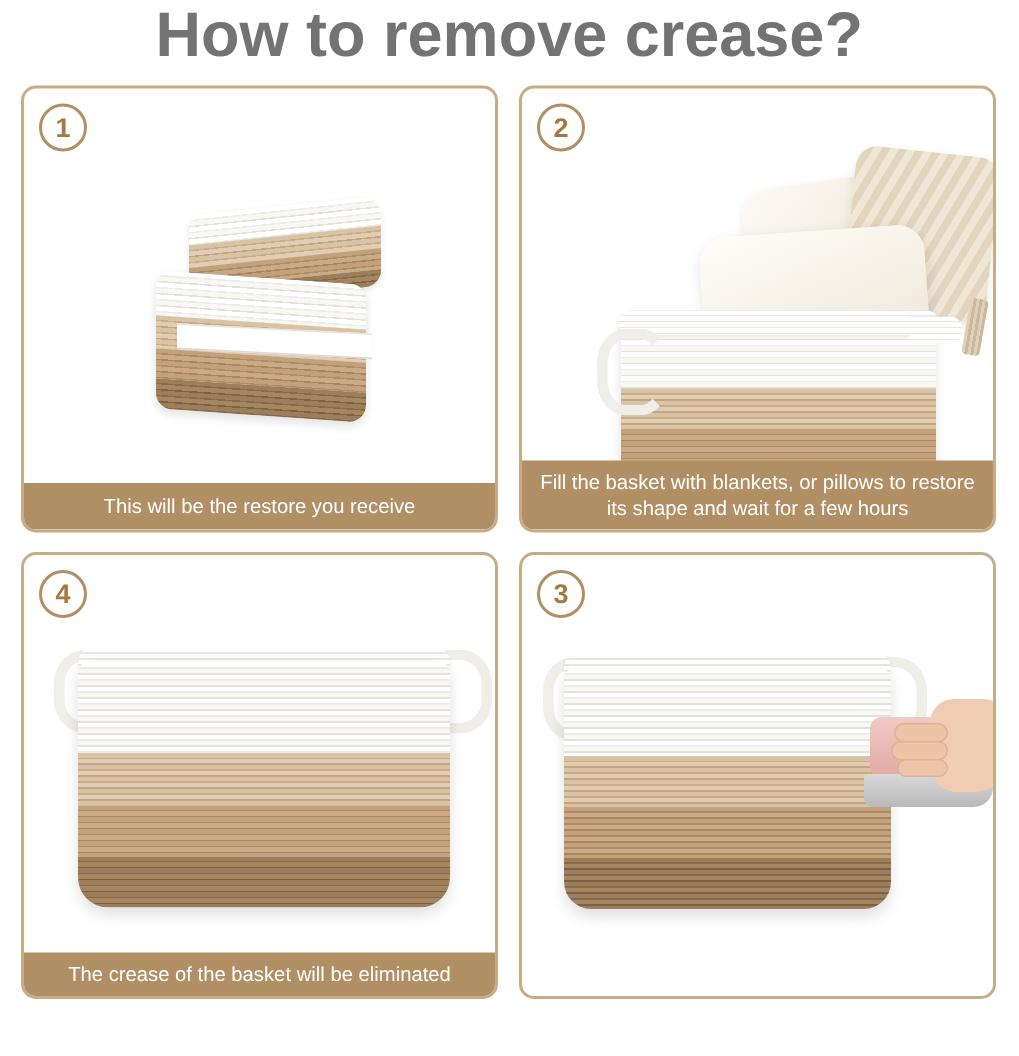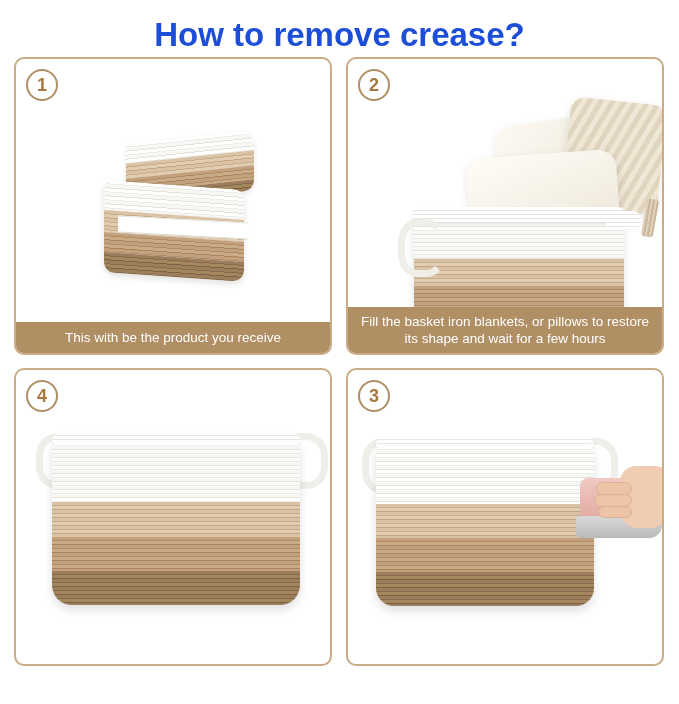--- a/index.html
+++ b/index.html
@@ -14,25 +14,25 @@
     overflow: hidden;
   }
   .page {
     position: relative;
     width: 679px;
     height: 704px;
     background: #ffffff;
   }
   .title {
     text-align: center;
-    font-size: 33px;
+    font-size: 42px;
     font-weight: bold;
-    color: #1d4ed8;
+    color: #737373;
     letter-spacing: 0px;
-    padding-top: 12px;
+    padding-top: 0;
     line-height: 46px;
     font-family: "Liberation Sans", sans-serif;
   }
   .grid {
     position: absolute;
     top: 57px;
     left: 14px;
     width: 651px;
     display: flex;
     flex-wrap: wrap;
@@ -224,21 +224,21 @@
 
           <div class="fold-bottom">
             <div class="seg rope-white" style="position:absolute;top:0;height:30px;width:100%;"></div>
             <div class="seg rope-lightTan" style="position:absolute;top:30px;height:22px;width:100%;"></div>
             <div class="seg rope-tan" style="position:absolute;top:52px;height:20px;width:100%;"></div>
             <div class="seg rope-brown2" style="position:absolute;top:72px;height:22px;width:100%;"></div>
           </div>
           <div class="strap"></div>
         </div>
       </div>
-      <div class="caption">This with be the product you receive</div>
+      <div class="caption">This will be the restore you receive</div>
     </div>
 
     <div class="card">
       <div class="badge">2</div>
       <div class="art">
 
         <div class="pillow" style="left:150px;top:60px;width:130px;height:85px;background:linear-gradient(135deg,#fdfaf3,#ece4d6);transform:rotate(-8deg);box-shadow:0 3px 8px rgba(0,0,0,0.10);"></div>
 
         <div class="pillow" style="left:218px;top:42px;width:96px;height:110px;border-radius:14px;transform:rotate(6deg);
                     background:repeating-linear-gradient(115deg,#efe6d6 0px,#efe6d6 5px,#e2d5c0 5px,#e2d5c0 10px);
@@ -259,41 +259,42 @@
 
         <div style="position:absolute;left:64px;top:148px;width:214px;height:16px;border-radius:8px;
                     background:repeating-linear-gradient(to bottom,#ffffff 0,#ffffff 3px,#e8e6e1 3px,#e8e6e1 4px);
                     box-shadow:0 1px 2px rgba(0,0,0,0.08);"></div>
 
         <div class="handle" style="left:50px;top:160px;width:34px;height:44px;border-color:#f0eee8;border-right-color:transparent;"></div>
 
         <div style="position:absolute;left:258px;top:152px;width:36px;height:18px;border-radius:0 10px 10px 0;
                     background:repeating-linear-gradient(to bottom,#ffffff 0,#ffffff 3px,#e8e6e1 3px,#e8e6e1 4px);"></div>
       </div>
-      <div class="caption tall">Fill the basket iron blankets, or pillows to restore its shape and wait for a few hours</div>
+      <div class="caption tall">Fill the basket with blankets, or pillows to restore its shape and wait for a few hours</div>
     </div>
 
     <div class="card">
       <div class="badge">4</div>
       <div class="art">
 
         <div class="handle" style="left:20px;top:63px;width:40px;height:42px;border-color:#f0eee8;border-right-color:transparent;"></div>
         <div class="handle" style="left:258px;top:63px;width:40px;height:42px;border-color:#f0eee8;border-left-color:transparent;"></div>
 
         <div style="position:absolute;left:36px;top:62px;width:248px;height:18px;border-radius:9px;
                     background:repeating-linear-gradient(to bottom,#ffffff 0,#ffffff 3px,#e9e7e2 3px,#e9e7e2 4px);
                     box-shadow:0 1px 3px rgba(0,0,0,0.08);"></div>
 
         <div class="bkt" style="left:36px;top:72px;width:248px;height:163px;border-radius:6px 6px 20px 20px;box-shadow:0 5px 10px rgba(0,0,0,0.12);">
           <div class="seg rope-white" style="top:0;height:60px;"></div>
           <div class="seg rope-lightTan" style="top:60px;height:35px;"></div>
           <div class="seg rope-tan" style="top:95px;height:34px;"></div>
           <div class="seg rope-brown2" style="top:129px;height:34px;"></div>
         </div>
       </div>
+      <div class="caption tall">The crease of the basket will be eliminated</div>
     </div>
 
     <div class="card">
       <div class="badge">3</div>
       <div class="art">
 
         <div class="handle" style="left:14px;top:68px;width:38px;height:42px;border-color:#f0eee8;border-right-color:transparent;"></div>
         <div class="handle" style="left:218px;top:68px;width:38px;height:42px;border-color:#f0eee8;border-left-color:transparent;"></div>
 
         <div style="position:absolute;left:28px;top:66px;width:218px;height:18px;border-radius:9px;

